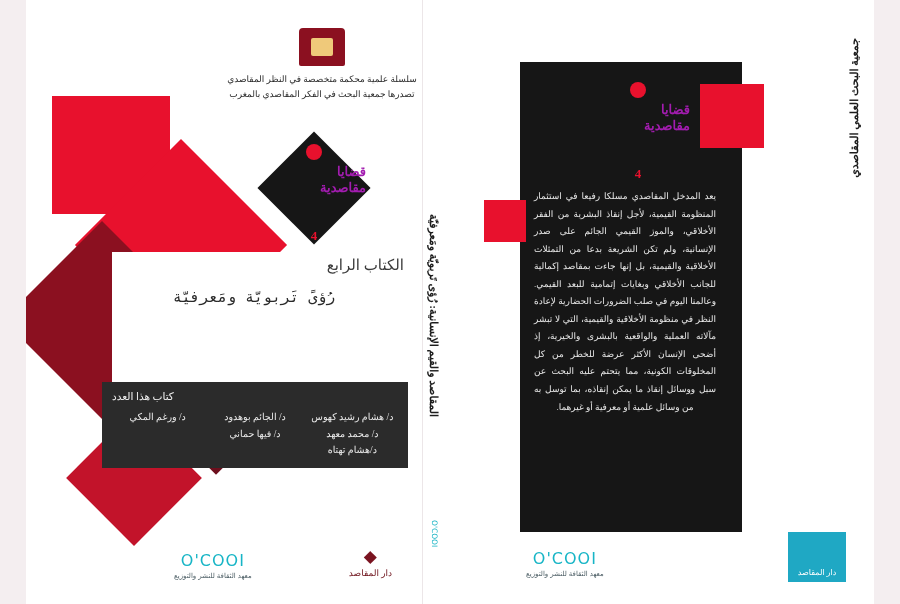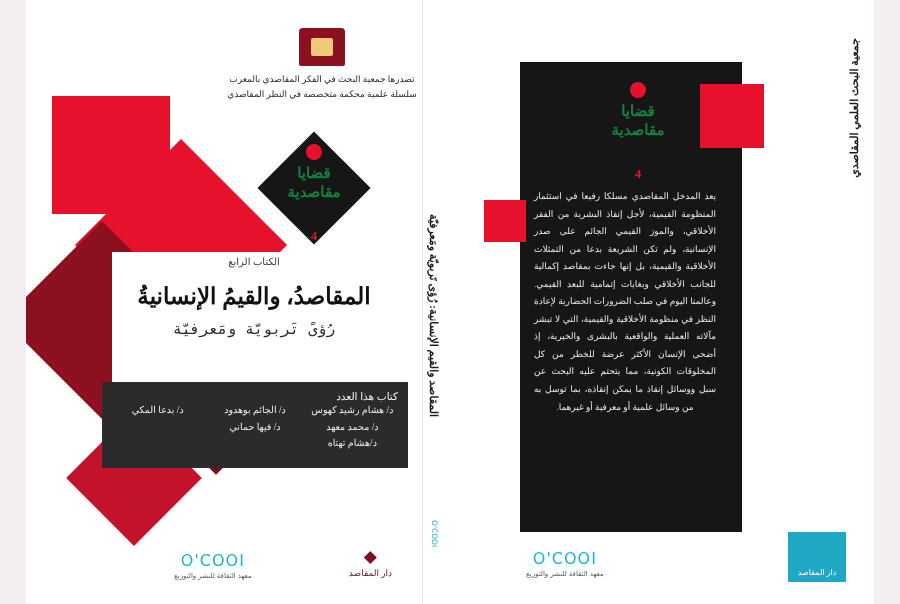--- a/index.html
+++ b/index.html
@@ -82,24 +82,25 @@
   
   #back-text {
     position: absolute;
     right: 18px;
     top: 256px;
     width: 300px;
     text-align: center;
     color: #1b1b1b;
   }
   #back-series-no {
-    font-size: 10px;
+    font-size: 15px;
     color: #3a3a3a;
     margin-bottom: 14px;
     letter-spacing: 0;
+    text-align: right;
   }
   #back-title {
     font-size: 23px;
     font-weight: bold;
     color: #111111;
     line-height: 1.35;
     margin-bottom: 8px;
   }
   #back-subtitle {
     font-size: 15px;
@@ -115,21 +116,22 @@
     top: 382px;
     width: 306px;
     height: 86px;
     background: #2b2b2b;
     color: #f2f2f2;
     padding: 8px 10px 6px;
     box-sizing: border-box;
   }
   #authors-heading {
     font-size: 10.5px;
-    text-align: right;
+    text-align: left;
+    margin-bottom: 7px;
     color: #f4f4f4;
   }
   .authors-columns {
     display: flex;
     justify-content: space-between;
     gap: 6px;
   }
   .authors-col {
     flex: 1 1 0;
     text-align: center;
@@ -329,23 +331,22 @@
     left: 44px; top: 8px;
     width: 16px; height: 16px;
     background: #e8112d;
     border-radius: 50%;
     z-index: 3;
   }
   .diamond-logo .dia-label {
     position: absolute;
     left: 0; top: 28px;
     width: 104px;
-    text-align: center;
-    color: #15803d;
-    font-size: 15px;
+    color: #a21caf;
+    font-size: 13px;
     font-weight: bold;
     line-height: 1.25;
     z-index: 2;
   }
   .diamond-logo .dia-num {
     position: absolute;
     left: 0; bottom: -4px;
     width: 104px;
     text-align: center;
     color: #e8112d;
@@ -404,54 +405,53 @@
 
     <div class="geo" id="geo-red-1"></div>
     <div class="geo" id="geo-red-2"></div>
     <div class="geo" id="geo-dark-1"></div>
     <div class="geo" id="geo-dark-2"></div>
     <div class="geo" id="geo-red-3"></div>
     <div class="geo" id="geo-white-panel"></div>
 
     <div id="series-header">
       <div id="series-emblem"></div>
+      <div class="series-line">سلسلة علمية محكمة متخصصة في النظر المقاصدي</div>
       <div class="series-line">تصدرها جمعية البحث في الفكر المقاصدي بالمغرب</div>
-      <div class="series-line">سلسلة علمية محكمة متخصصة في النظر المقاصدي</div>
     </div>
 
     <div id="back-logo-wrap" class="diamond-logo">
       <div class="dia"></div>
       <div class="dia-red"></div>
       <div class="dia-label">
         <span>قضايا</span><br>
         <span>مقاصدية</span>
       </div>
       <div class="dia-num">4</div>
     </div>
 
     <div id="back-text">
       <div id="back-series-no">الكتاب الرابع</div>
-      <div id="back-title">المقاصدُ، والقيمُ الإنسانيةُ</div>
       <div id="back-subtitle">رُؤىً تَربويّة ومَعرفيّة</div>
     </div>
 
     <div id="authors-panel">
       <div id="authors-heading">كتاب هذا العدد</div>
       <div class="authors-columns">
         <div class="authors-col">
           <div>د/ هشام رشيد كهوس</div>
           <div>د/ محمد معهد</div>
           <div>د/هشام تهتاه</div>
         </div>
         <div class="authors-col">
           <div>د/ الجائم بوهدود</div>
           <div>د/ فيها حماني</div>
         </div>
         <div class="authors-col">
-          <div>د/ بدعا المكي</div>
+          <div>د/ ورغم المكي</div>
         </div>
       </div>
     </div>
 
     <div id="back-publisher">
       <div class="pub-mark">◆</div>
       <div class="pub-name">دار المقاصد</div>
     </div>
 
     <div id="back-institute">

